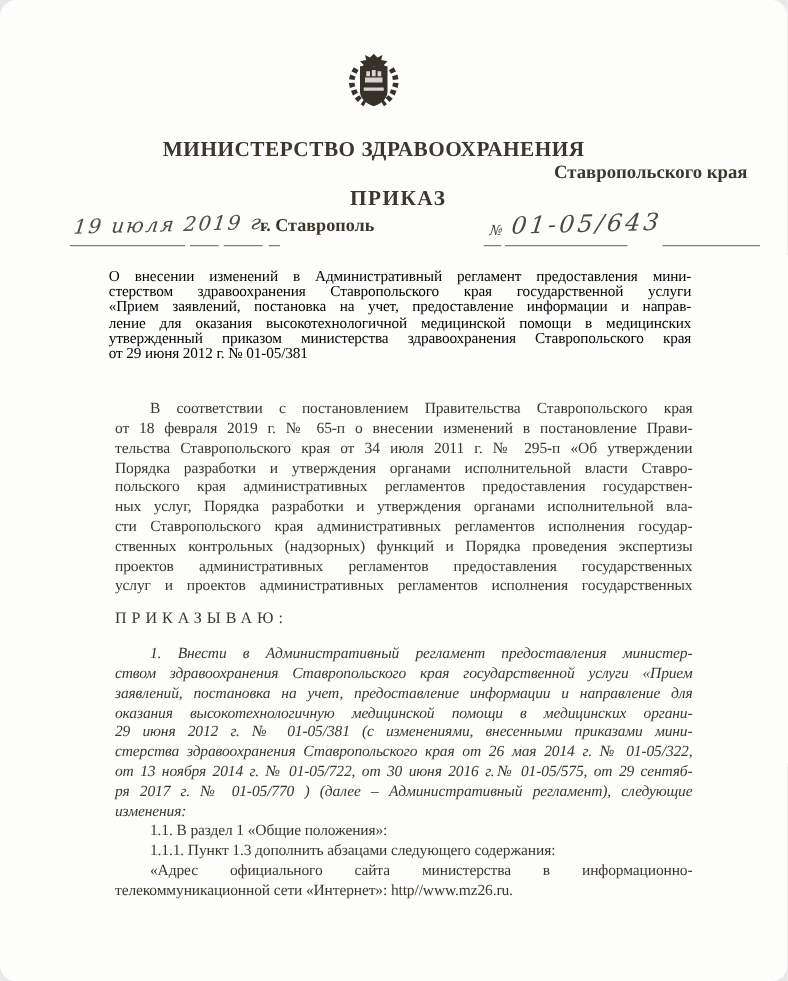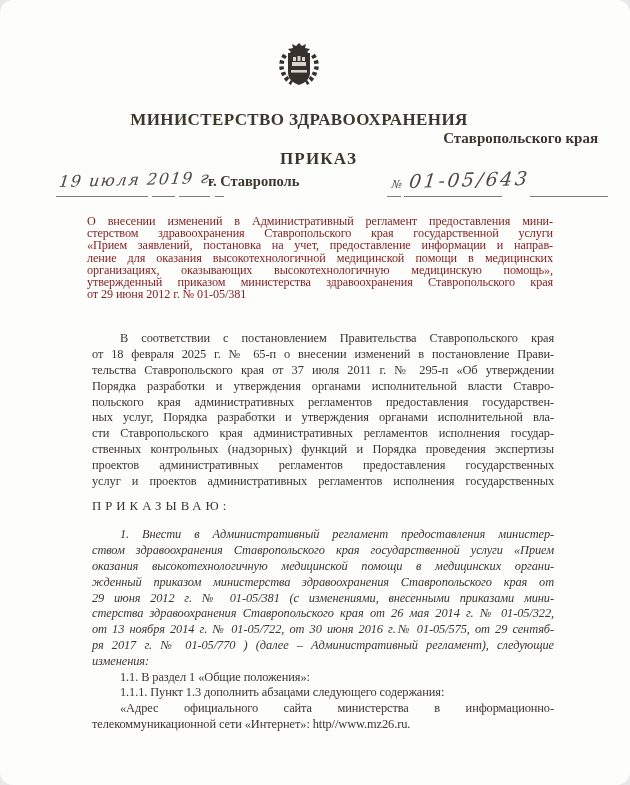--- a/index.html
+++ b/index.html
@@ -31,21 +31,21 @@
   .hw-number{position:absolute;left:408px;top:0px;font-size:19px;letter-spacing:2.5px;}
   .uline{position:absolute;top:24px;height:2px;border-bottom:1.3px solid #827d74;}
   .u1{left:56px;width:92px;}
   .u2{left:152px;width:23px;}
   .u3{left:179px;width:31px;}
   .u4{left:215px;width:9px;}
   .u5{left:387px;width:14px;}
   .u6{left:404px;width:98px;}
   .u7{left:530px;width:78px;}
   
-  .subject{margin:13px 0 0 87px;width:466px;color:#7f1d1d;}
+  .subject{margin:13px 0 0 87px;width:466px;color:#000000;}
   .sl{font-size:12.2px;line-height:12.2px;text-align:justify;text-align-last:justify;letter-spacing:-.1px;}
   .block{margin-left:92px;width:462px;}
   .preamble{margin-top:31px;}
   .tl{font-size:12.4px;line-height:15.8px;text-align:justify;text-align-last:justify;letter-spacing:-.1px;}
   .last{text-align-last:left !important;}
   .ind{padding-left:28px;}
   .orderword{margin:9px 0 0 92px;font-size:12.8px;letter-spacing:4px;line-height:16px;}
   .item1{margin-top:13px;font-style:italic;}
 </style>
 </head>
@@ -88,45 +88,44 @@
     <span class="uline u5"></span>
     <span class="uline u6"></span>
     <span class="uline u7"></span>
   </div>
 
   <div class="subject">
     <div class="sl">О внесении изменений в Административный регламент предоставления мини-</div>
     <div class="sl">стерством здравоохранения Ставропольского края государственной услуги</div>
     <div class="sl">«Прием заявлений, постановка на учет, предоставление информации и направ-</div>
     <div class="sl">ление для оказания высокотехнологичной медицинской помощи в медицинских</div>
-    <div class="sl">организациях, оказывающих высокотехнологичную медицинскую помощь»,</div>
     <div class="sl">утвержденный приказом министерства здравоохранения Ставропольского края</div>
     <div class="sl last">от 29 июня 2012 г. № 01-05/381</div>
   </div>
 
   <div class="block preamble">
     <div class="tl ind">В соответствии с постановлением Правительства Ставропольского края</div>
-    <div class="tl">от 18 февраля 2025 г. № 65-п о внесении изменений в постановление Прави-</div>
-    <div class="tl">тельства Ставропольского края от 37 июля 2011 г. № 295-п «Об утверждении</div>
+    <div class="tl">от 18 февраля 2019 г. № 65-п о внесении изменений в постановление Прави-</div>
+    <div class="tl">тельства Ставропольского края от 34 июля 2011 г. № 295-п «Об утверждении</div>
     <div class="tl">Порядка разработки и утверждения органами исполнительной власти Ставро-</div>
     <div class="tl">польского края административных регламентов предоставления государствен-</div>
     <div class="tl">ных услуг, Порядка разработки и утверждения органами исполнительной вла-</div>
     <div class="tl">сти Ставропольского края административных регламентов исполнения государ-</div>
     <div class="tl">ственных контрольных (надзорных) функций и Порядка проведения экспертизы</div>
     <div class="tl">проектов административных регламентов предоставления государственных</div>
     <div class="tl">услуг и проектов административных регламентов исполнения государственных</div>
   </div>
 
   <div class="orderword">ПРИКАЗЫВАЮ:</div>
 
   <div class="block item1">
     <div class="tl ind">1. Внести в Административный регламент предоставления министер-</div>
     <div class="tl">ством здравоохранения Ставропольского края государственной услуги «Прием</div>
+    <div class="tl">заявлений, постановка на учет, предоставление информации и направление для</div>
     <div class="tl">оказания высокотехнологичную медицинской помощи в медицинских органи-</div>
-    <div class="tl">жденный приказом министерства здравоохранения Ставропольского края от</div>
     <div class="tl">29 июня 2012 г. № 01-05/381 (с изменениями, внесенными приказами мини-</div>
     <div class="tl">стерства здравоохранения Ставропольского края от 26 мая 2014 г. № 01-05/322,</div>
     <div class="tl">от 13 ноября 2014 г. № 01-05/722, от 30 июня 2016 г.№ 01-05/575, от 29 сентяб-</div>
     <div class="tl">ря 2017 г. № 01-05/770 ) (далее – Административный регламент), следующие</div>
     <div class="tl last">изменения:</div>
   </div>
 
   <div class="block">
     <div class="tl last ind">1.1. В раздел 1 «Общие положения»:</div>
   </div>

